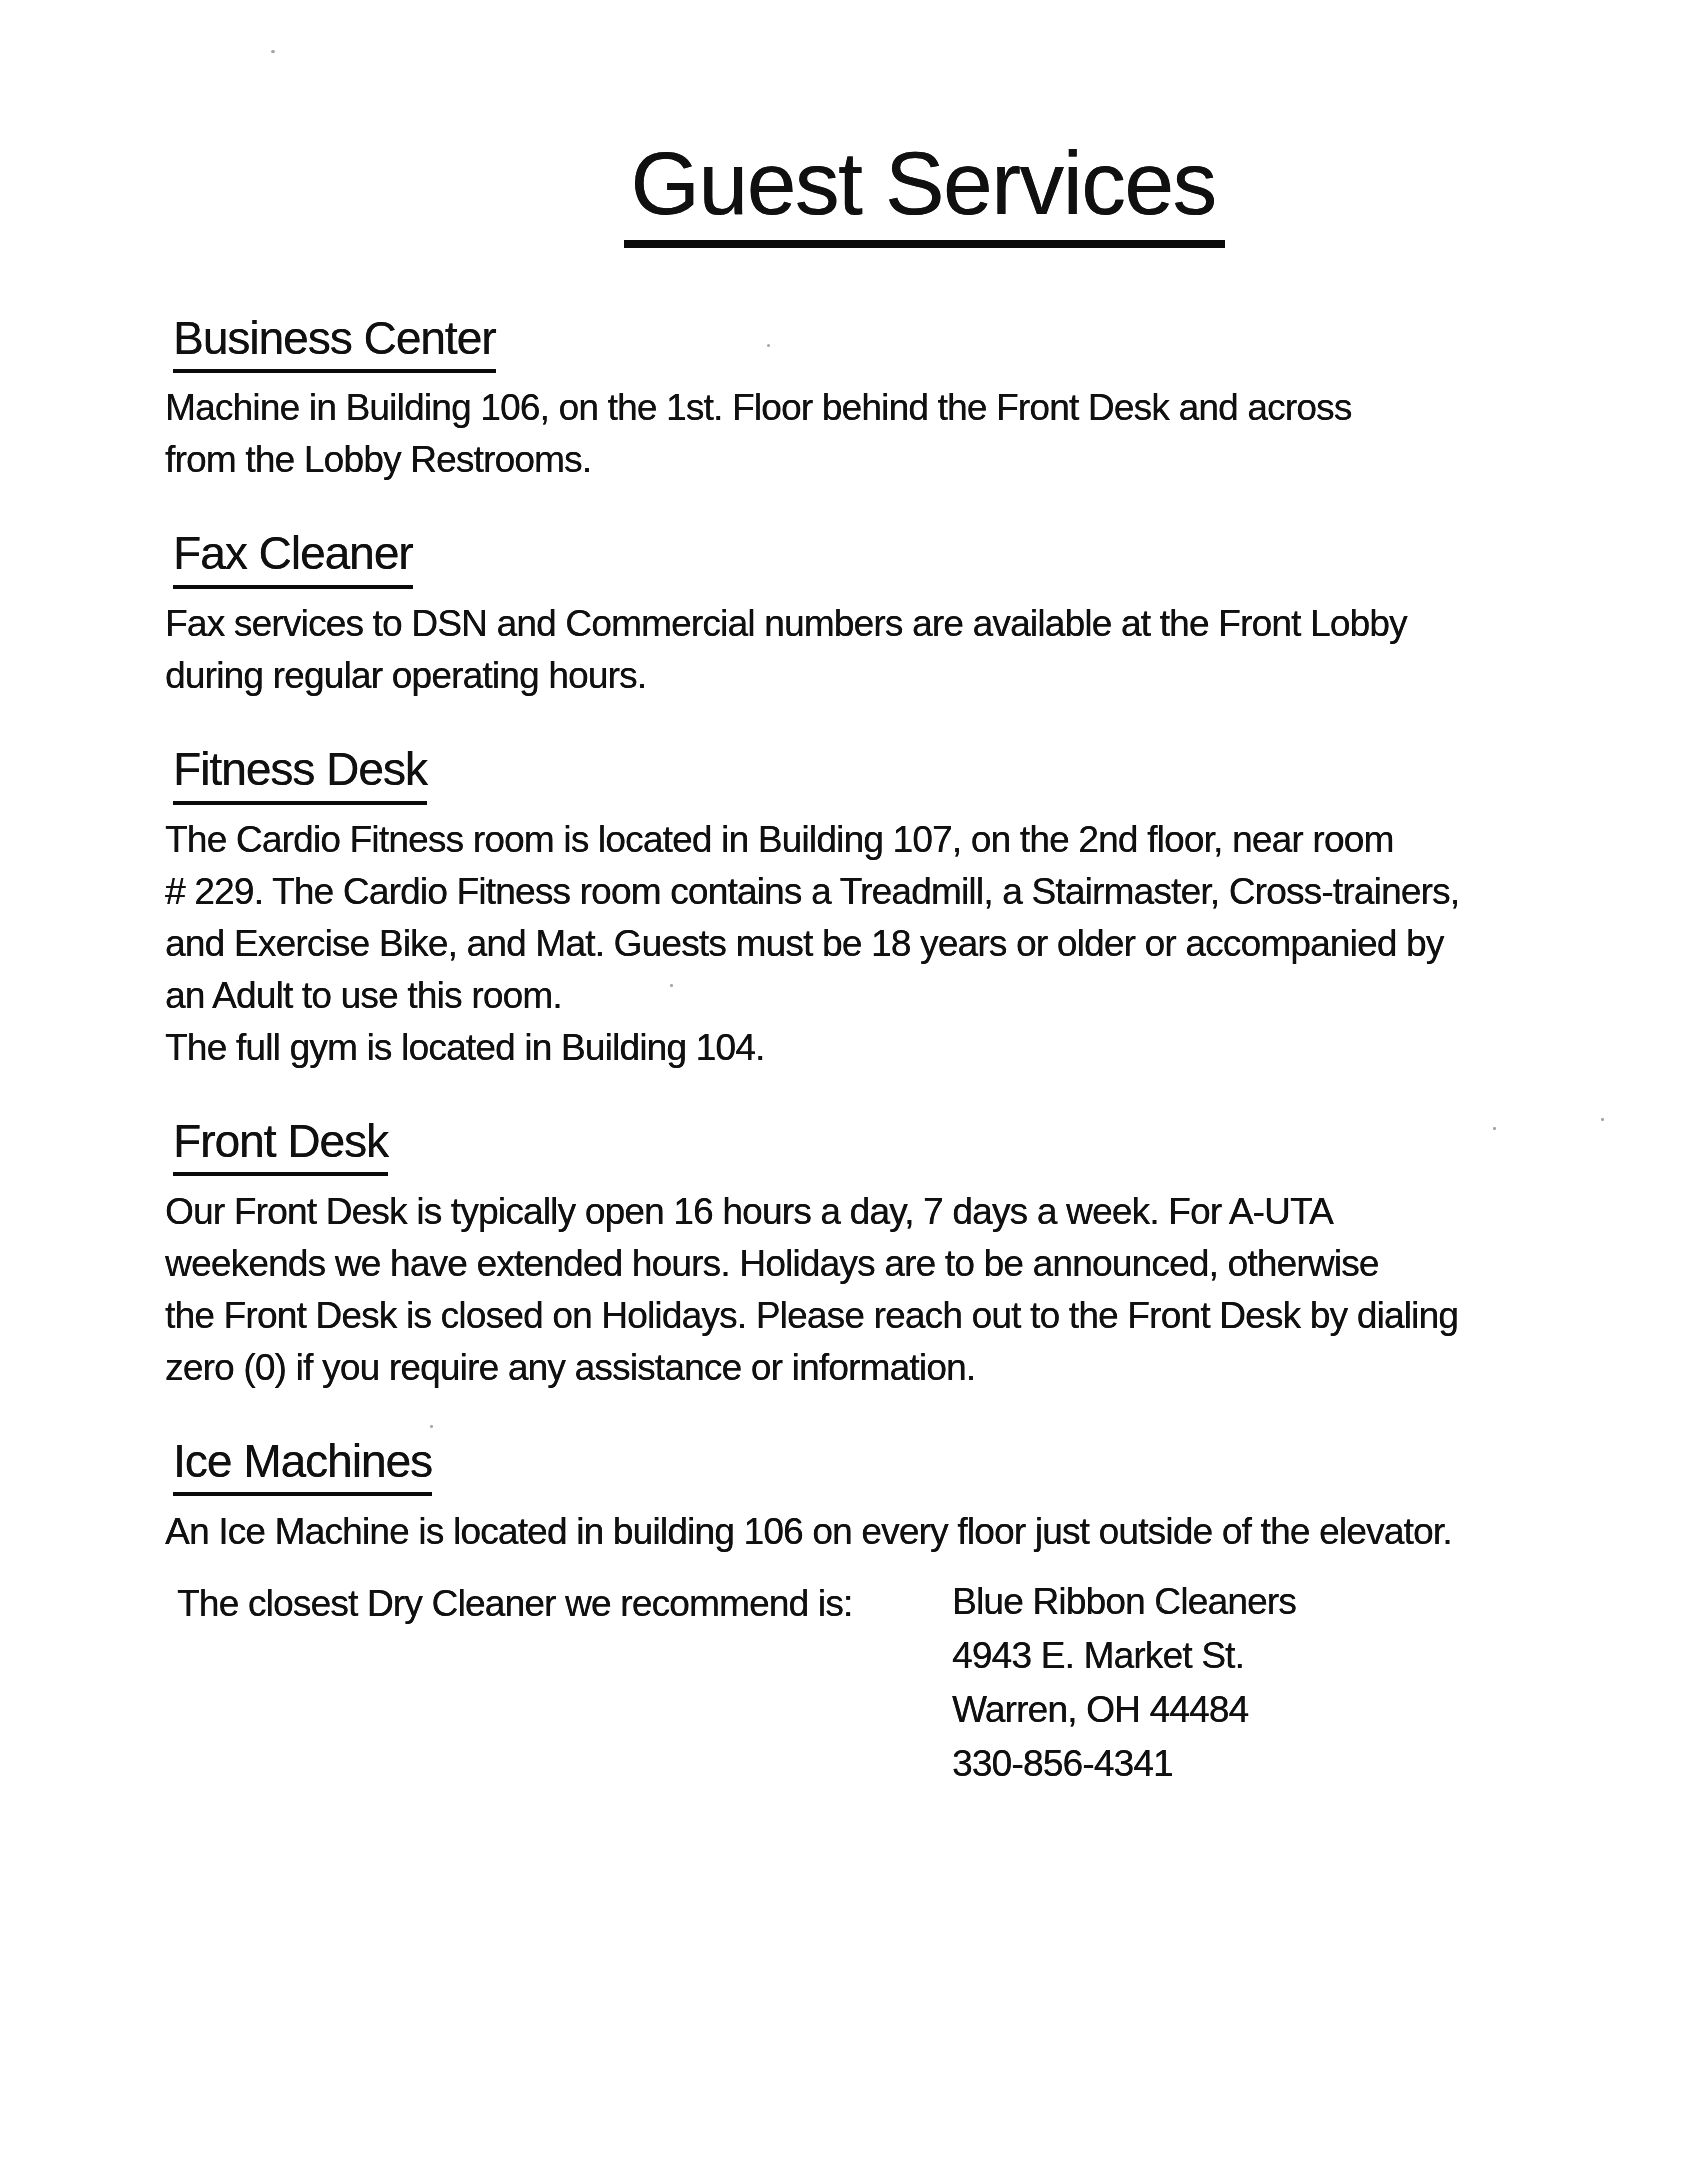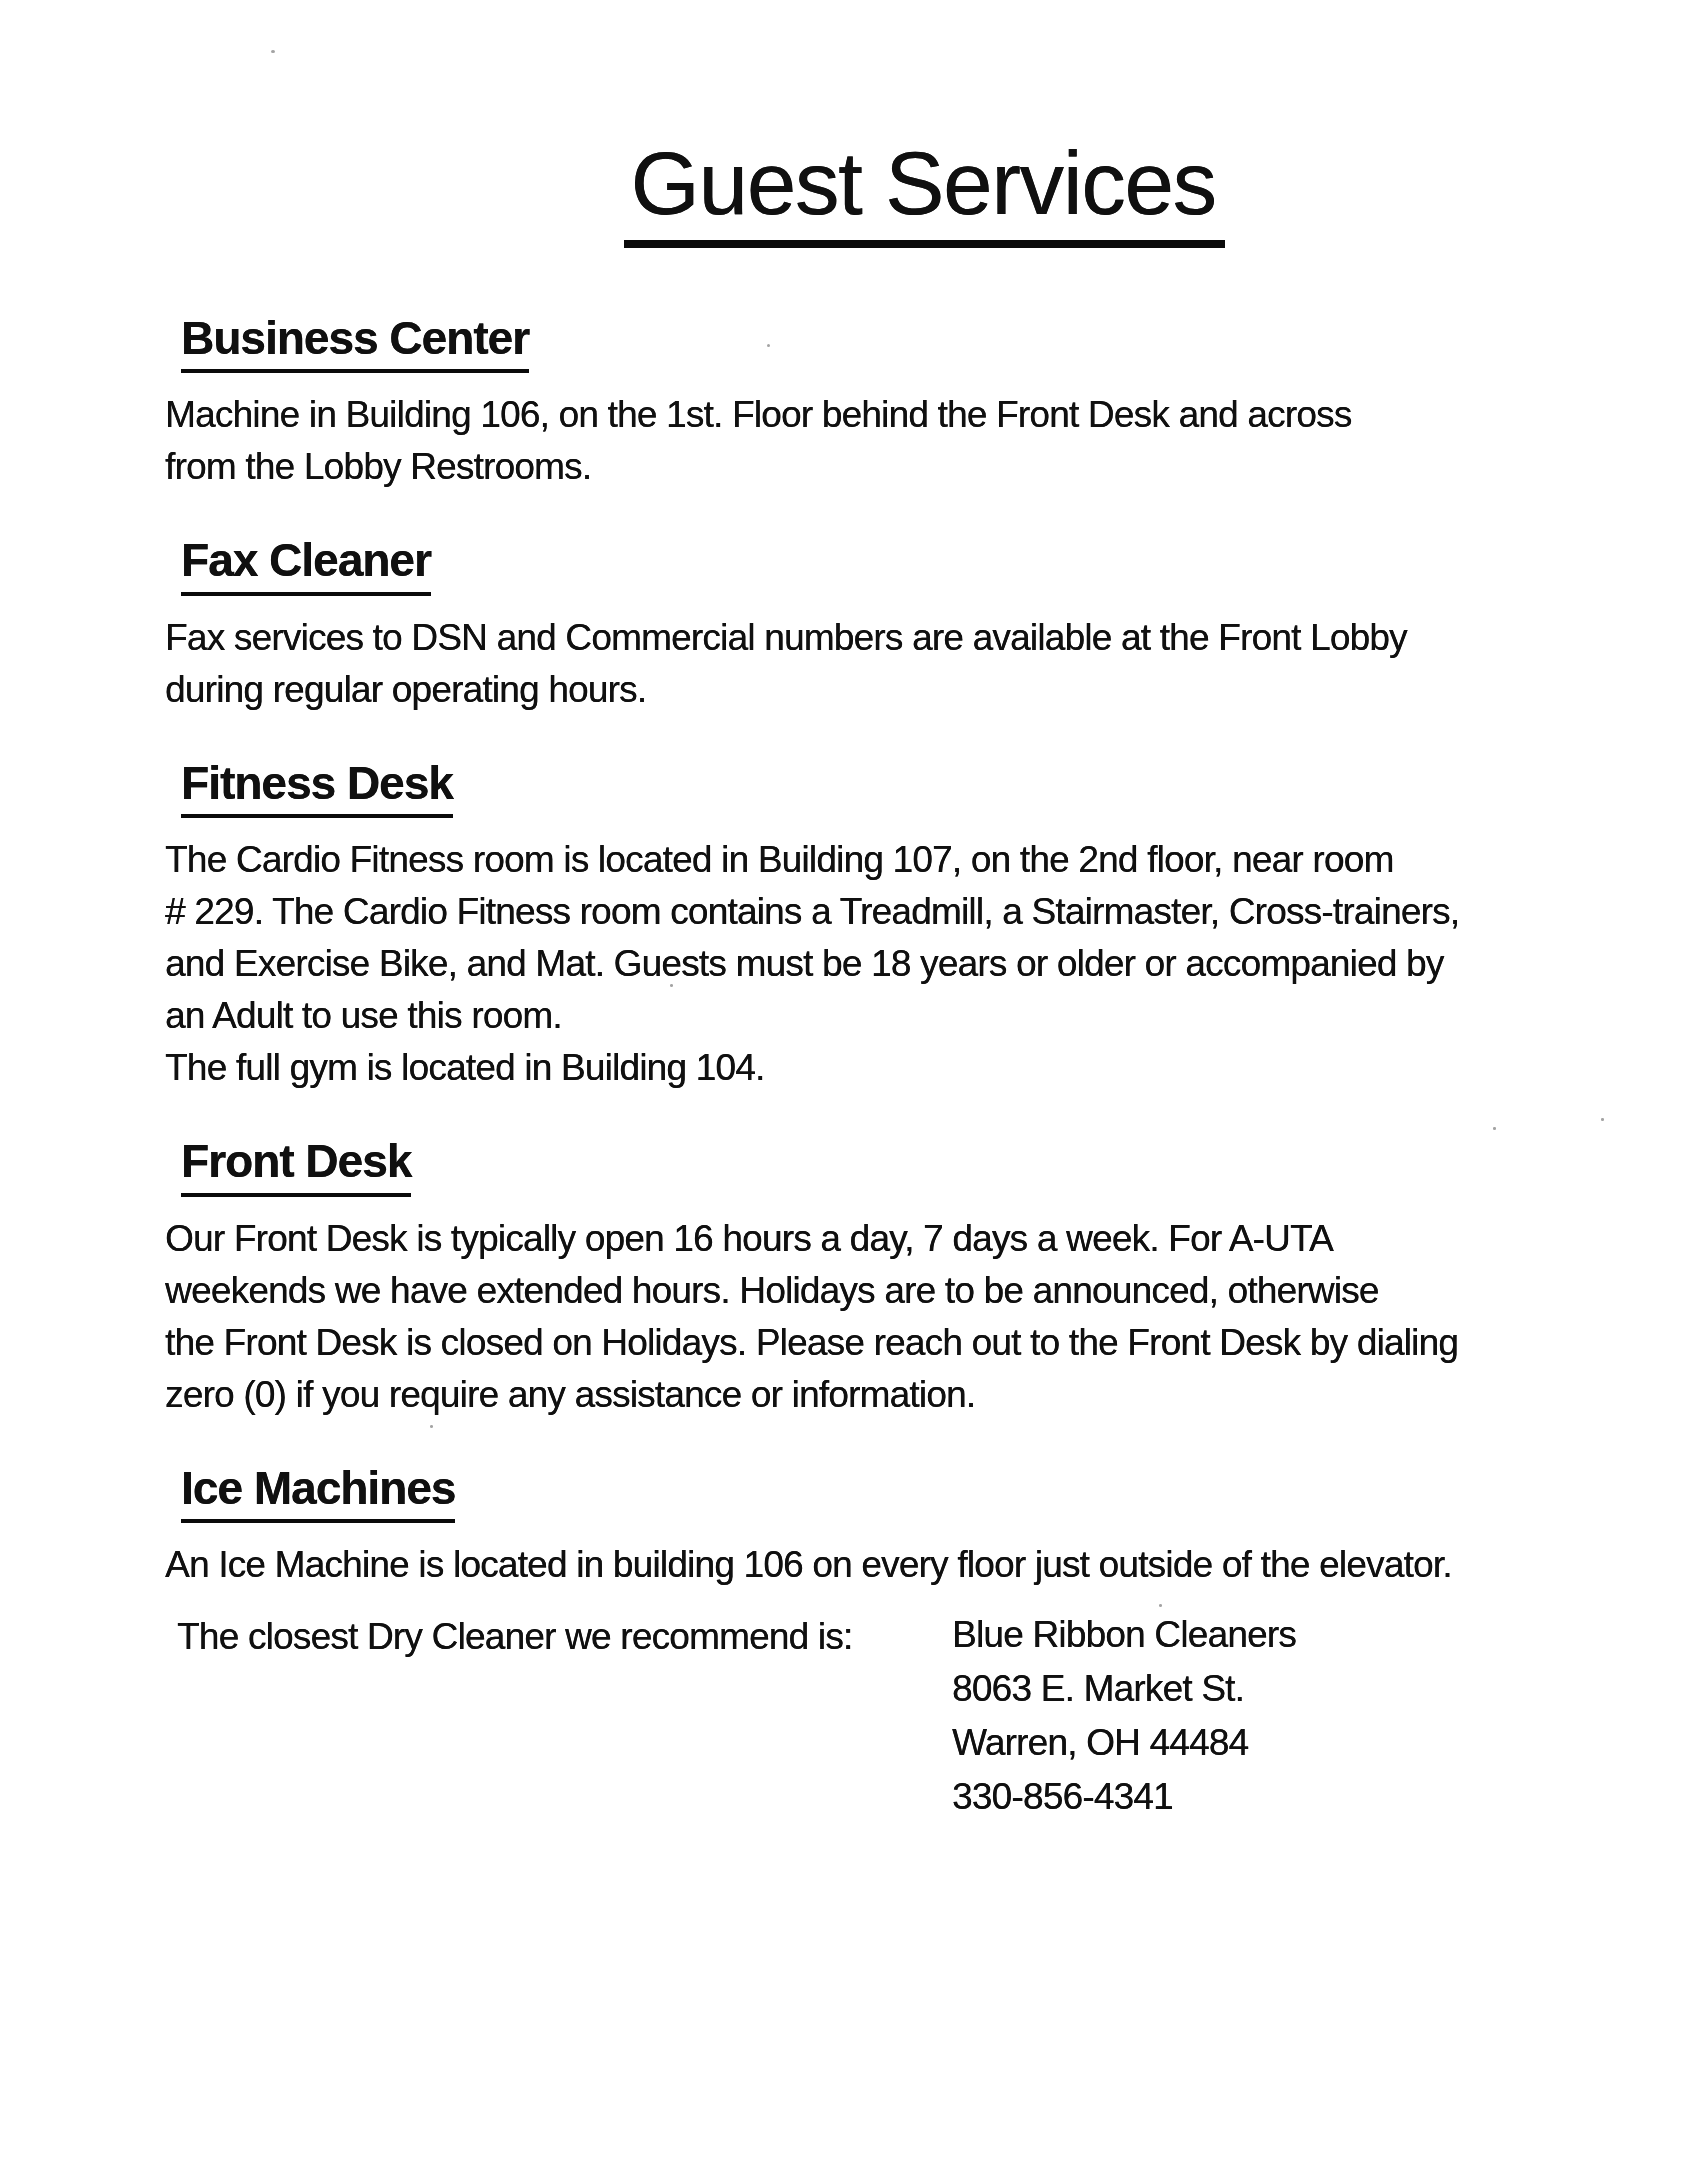--- a/index.html
+++ b/index.html
@@ -31,22 +31,22 @@
     font-size: 89px;
     letter-spacing: -1.3px;
     border-bottom: 8.6px solid #0a0a0a;
     padding: 0 9.3px 5.3px 6.6px;
   }
   
   .secs { margin-top: 63px; }
   .sec { margin-top: 40px; }
   .sec:first-child { margin-top: 0; }
   h2 {
-    margin: 16px;
-    font-weight: 700;
+    margin: 8px;
+    font-weight: 400;
     font-size: 46px;
     letter-spacing: -1px;
     line-height: 1.2;
   }
   .u {
     display: inline-block;
     border-bottom: 4.6px solid #0a0a0a;
     padding-bottom: 3.3px;
   }
   .u.trail { padding-right: 21px; } 
@@ -148,21 +148,21 @@
       </h2>
       <p class="body">An Ice Machine is located in building 106 on every floor just outside of the elevator.</p>
     </section>
 
 
   </div>
 
   <div class="footer">
     <p class="flabel">The closest Dry Cleaner we recommend is:</p>
     <p class="fcleaner">Blue Ribbon Cleaners
-8063 E. Market St.
+4943 E. Market St.
 Warren, OH 44484
 330-856-4341</p>
   </div>
 
 </div>
 
 <span class="speck sp1"></span>
 <span class="speck sp2"></span>
 <span class="speck sp3"></span>
 <span class="speck sp4"></span>

